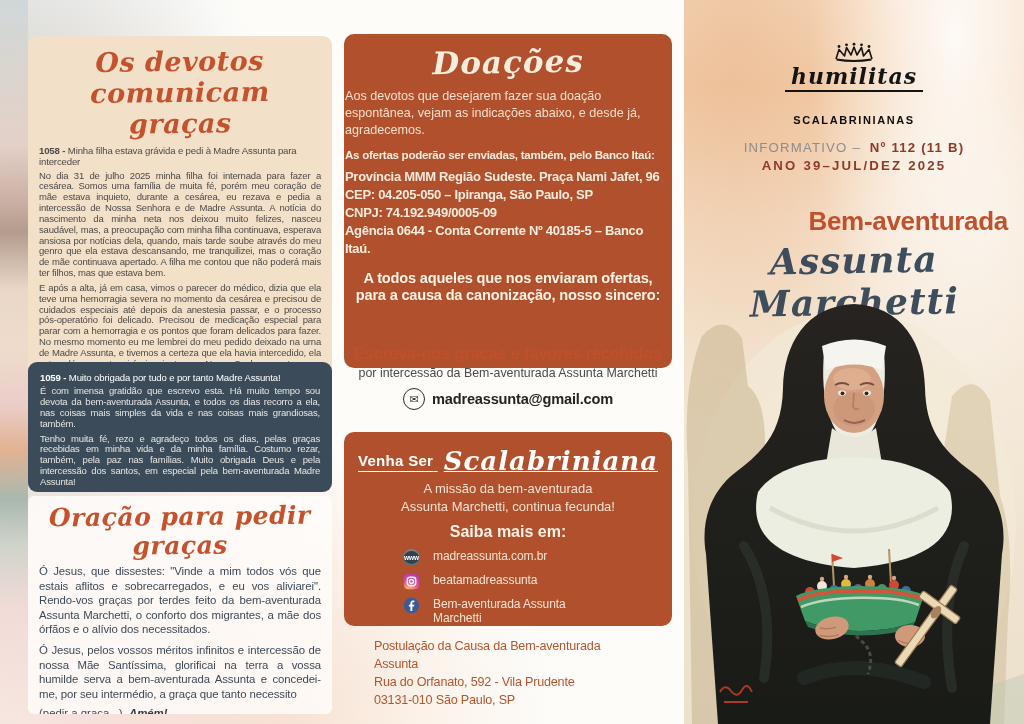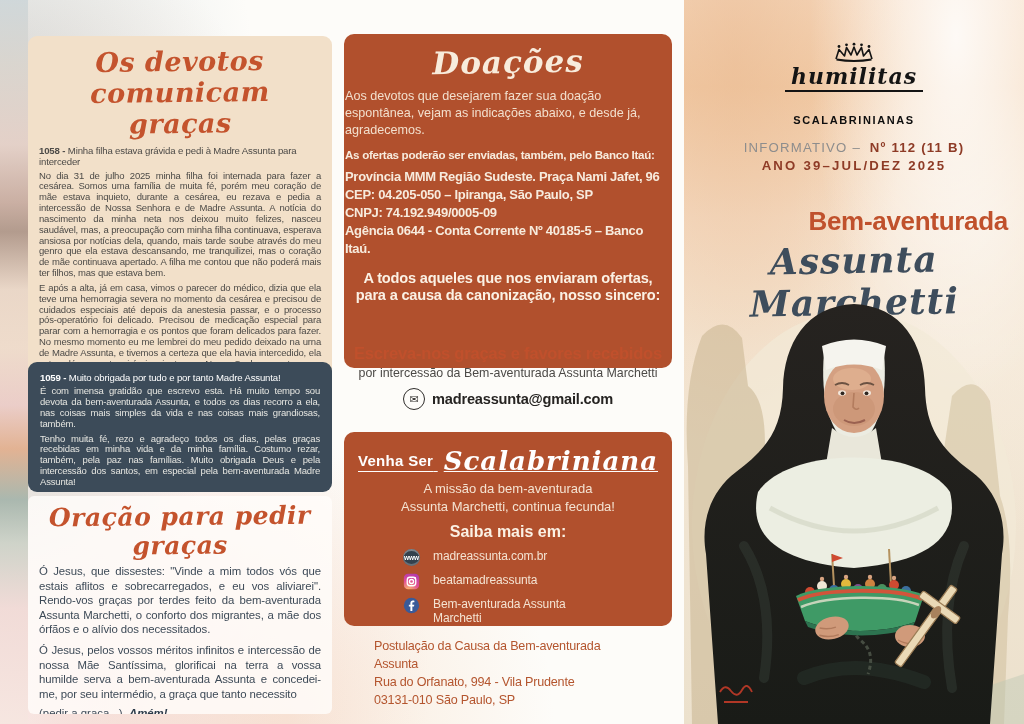--- a/index.html
+++ b/index.html
@@ -214,21 +214,21 @@
             <path d="M11 16.5 v-5.2 h1.9 l.4-2.2 H11 V7.5 c0-.7.3-1.2 1.2-1.2 h1.2 V4.3 C13 4.2 12.3 4.1 11.6 4.1 9.8 4.1 8.7 5.2 8.7 7.1 v2 H6.9 v2.2 h1.8 v5.2 Z" fill="#ffffff"></path>
           </svg>
           <span class="lbl">Bem-aventurada Assunta Marchetti</span>
         </div>
       </div>
     </div>
 
     <div class="address">
       <div class="address-inner">
         <p>Postulação da Causa da Bem-aventurada Assunta</p>
-        <p>Rua do Orfanato, 994 - Vila Prudente</p>
+        <p>Rua do Orfanato, 592 - Vila Prudente</p>
         <p>03131-010 São Paulo, SP</p>
       </div>
     </div>
   </section>
 
   <section class="col col-right">
     <div class="logo">
       <svg class="crown" width="48" height="20" viewBox="0 0 48 20">
         <circle cx="9" cy="4.5" r="1.4" fill="#141414"></circle>
         <circle cx="16.5" cy="2.8" r="1.4" fill="#141414"></circle>

